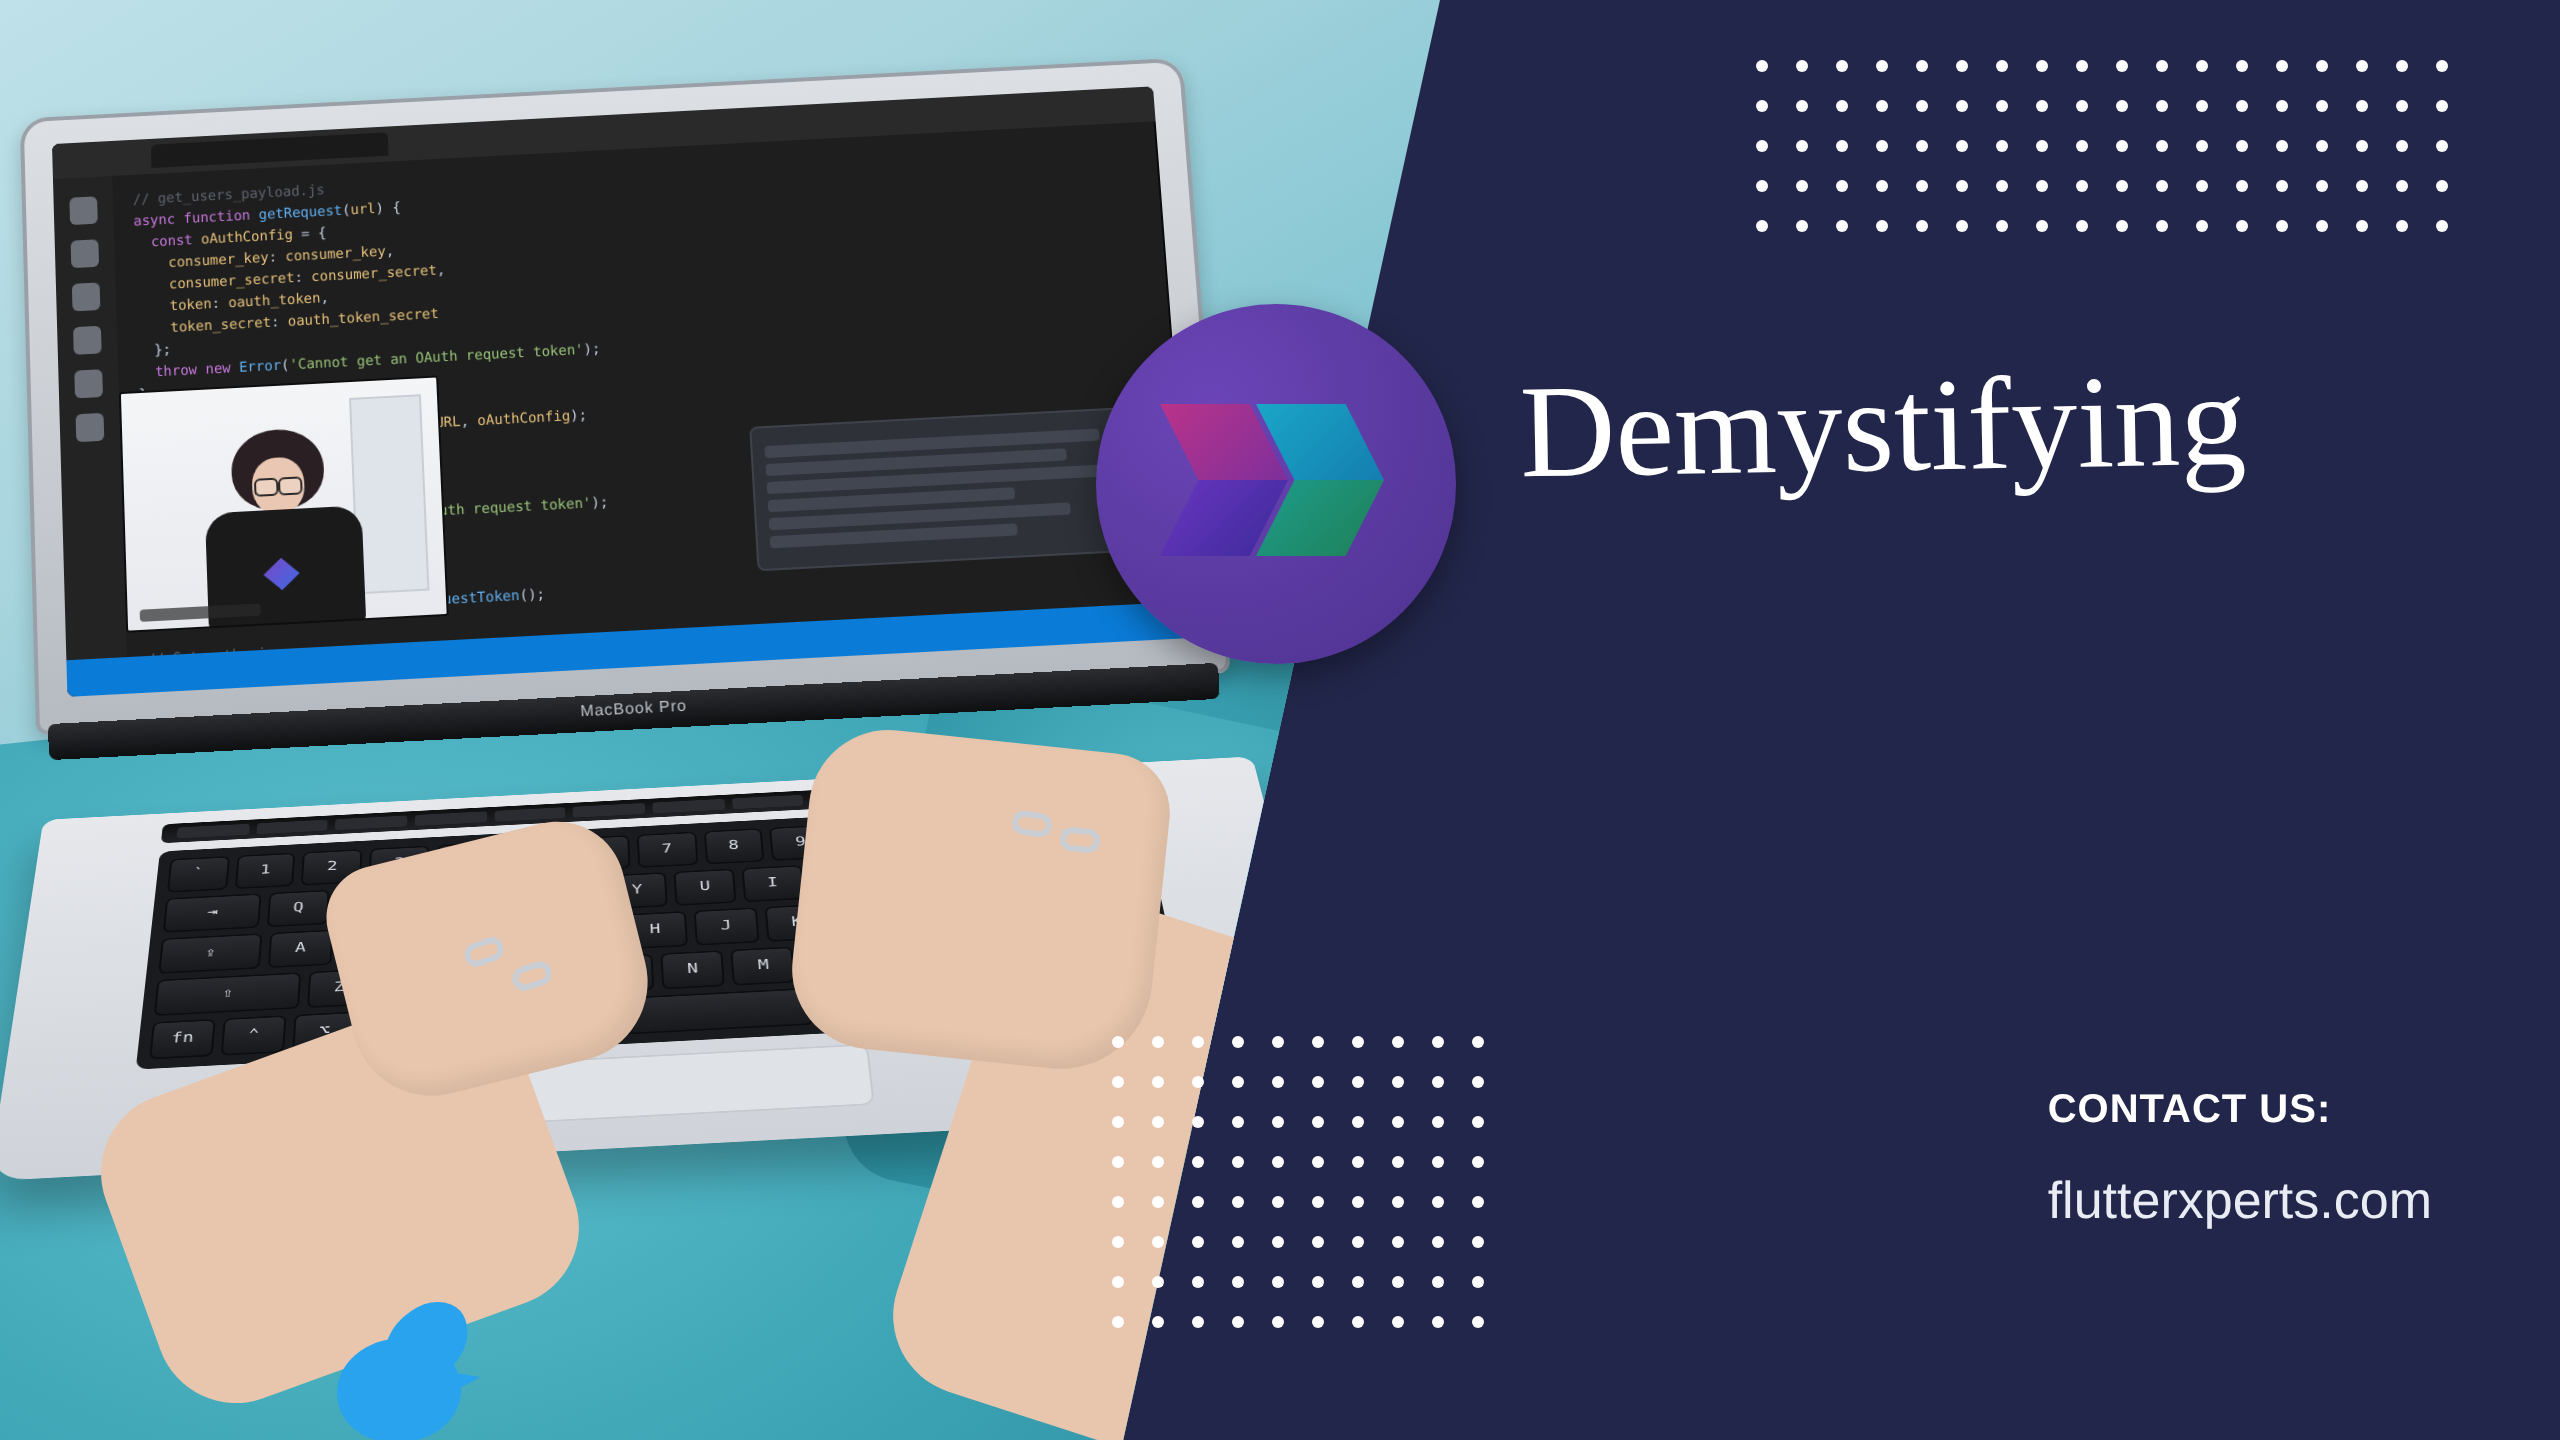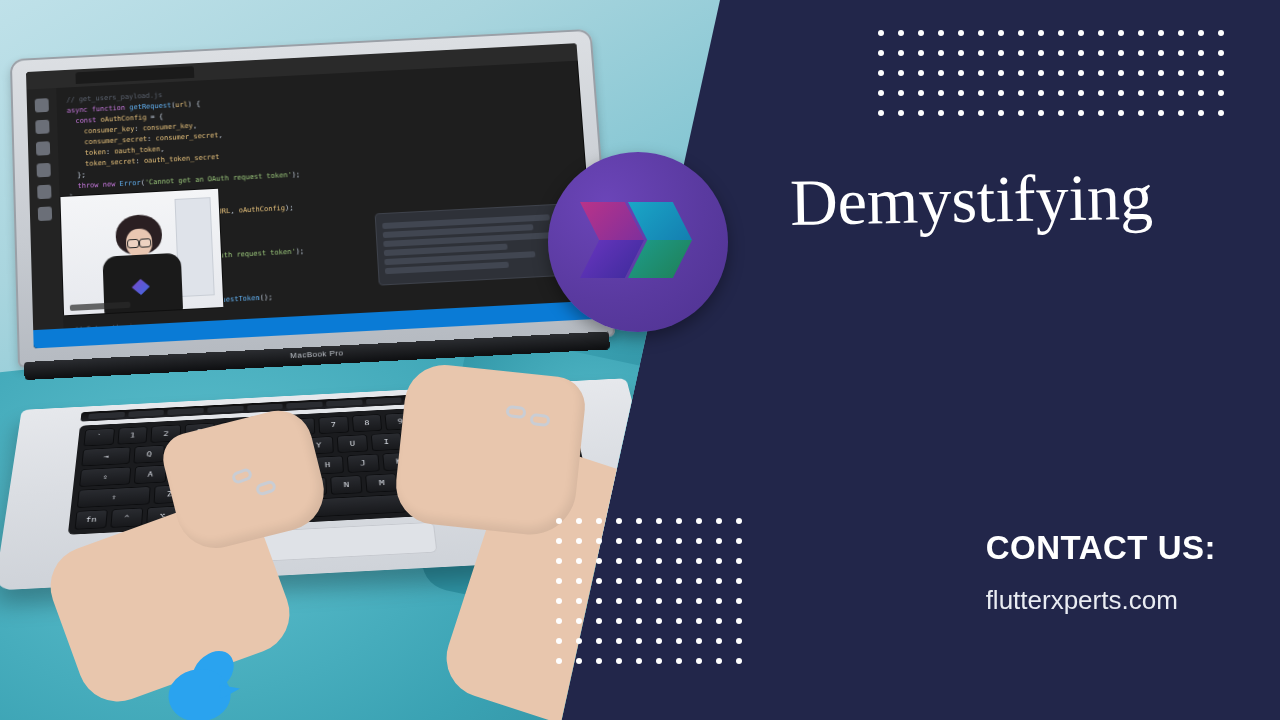--- a/index.html
+++ b/index.html
@@ -127,28 +127,28 @@
   .badge .chev.b { left:80px; top:50px; }
   .chev .half{ position:absolute; width:64px; height:38px; }
   .chev .half.t{ top:0; clip-path: polygon(0 0, 70% 0, 100% 100%, 30% 100%); }
   .chev .half.b{ top:38px; clip-path: polygon(30% 0, 100% 0, 70% 100%, 0 100%); }
   .chev.a .half.t{ background: linear-gradient(135deg,#b93389,#7f2f9c); }
   .chev.a .half.b{ background: linear-gradient(135deg,#6a36c0,#3c2a9a); }
   .chev.b .half.t{ background: linear-gradient(135deg,#1aa6c7,#147eb0); }
   .chev.b .half.b{ background: linear-gradient(135deg,#1d9d8d,#1f7f55); }
 
   
-  .headline { position:absolute; left:760px; top:162px; right:40px;margin-left:30px; }
+  .headline { position:absolute; left:760px; top:176px; right:40px; }
   .script { font-family: "Brush Script MT","Segoe Script","Lucida Handwriting",cursive;
     color:#fff; font-size:66px; line-height:1; transform: translateY(4px) rotate(-1deg); }
   .main-title { margin-top:12px; font-weight:800; font-size:56px; line-height:1.18;
     color:#f2d36b; letter-spacing:.5px; text-transform:uppercase; }
 
   .contact { position:absolute; right:64px; bottom:104px; text-align:left; }
-  .contact .label{ color:#fff; font-weight:800; font-size:33px; letter-spacing:.5px; }
+  .contact .label{ color:#fff; font-weight:800; font-size:20px; letter-spacing:.5px; }
   .contact .url{ color:#e9ecf2; font-size:26px; margin-top:18px; }
 
 </style>
 </head>
 <body>
 
 <div class="stage">
 
   <div class="photo-panel">
     <div class="photo-inner">

